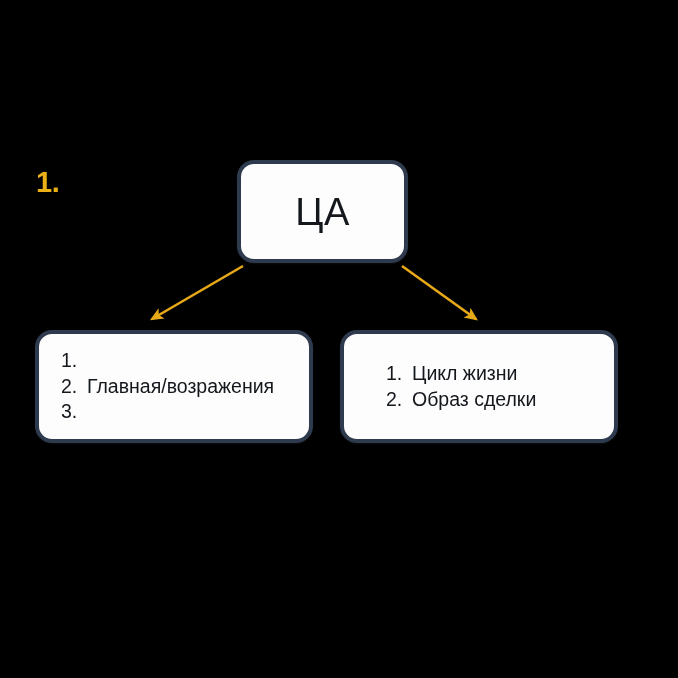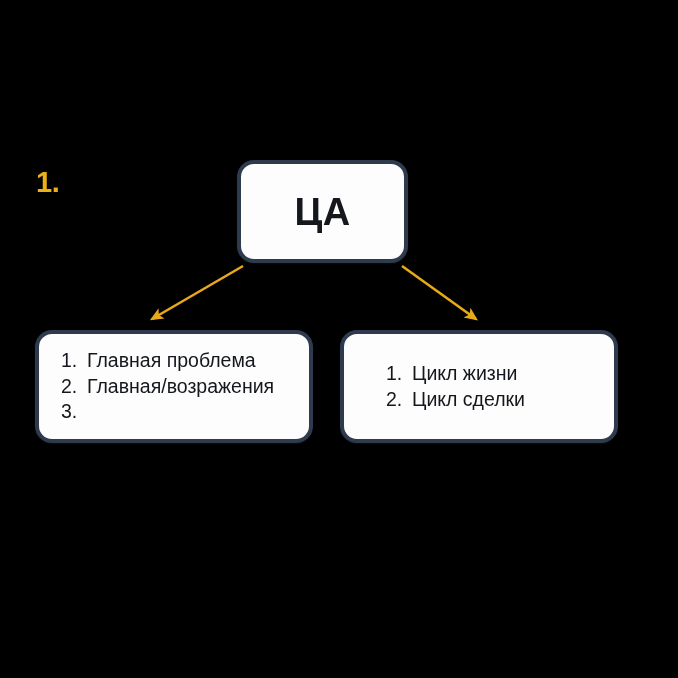--- a/index.html
+++ b/index.html
@@ -63,21 +63,21 @@
   .node.root {
     left: 237px;
     top: 160px;
     width: 171px;
     height: 103px;
     justify-content: center;
   }
 
   .node-title {
     font-size: 38px;
-    font-weight: 700;
+    font-weight: 400;
     color: #14171C;
     letter-spacing: 0.5px;
     line-height: 1;
   }
 
   .node.leaf-left {
     left: 35px;
     top: 330px;
     width: 278px;
     height: 113px;
@@ -138,38 +138,37 @@
   </svg>
 
   <div class="node root">
     <span class="node-title">ЦА</span>
   </div>
 
   <div class="node leaf-left">
     <ul class="node-list">
       <li>
         <span class="li-num">1.</span>
-        <span class="li-text">Главная проблема</span>
       </li>
       <li>
         <span class="li-num">2.</span>
         <span class="li-text">Главная/возражения</span>
       </li>
       <li>
         <span class="li-num">3.</span>
       </li>
     </ul>
   </div>
 
   <div class="node leaf-right">
     <ul class="node-list">
       <li>
         <span class="li-num">1.</span>
         <span class="li-text">Цикл жизни</span>
       </li>
       <li>
         <span class="li-num">2.</span>
-        <span class="li-text">Цикл сделки</span>
+        <span class="li-text">Образ сделки</span>
       </li>
     </ul>
   </div>
 
 </div>
 
 </body></html>

